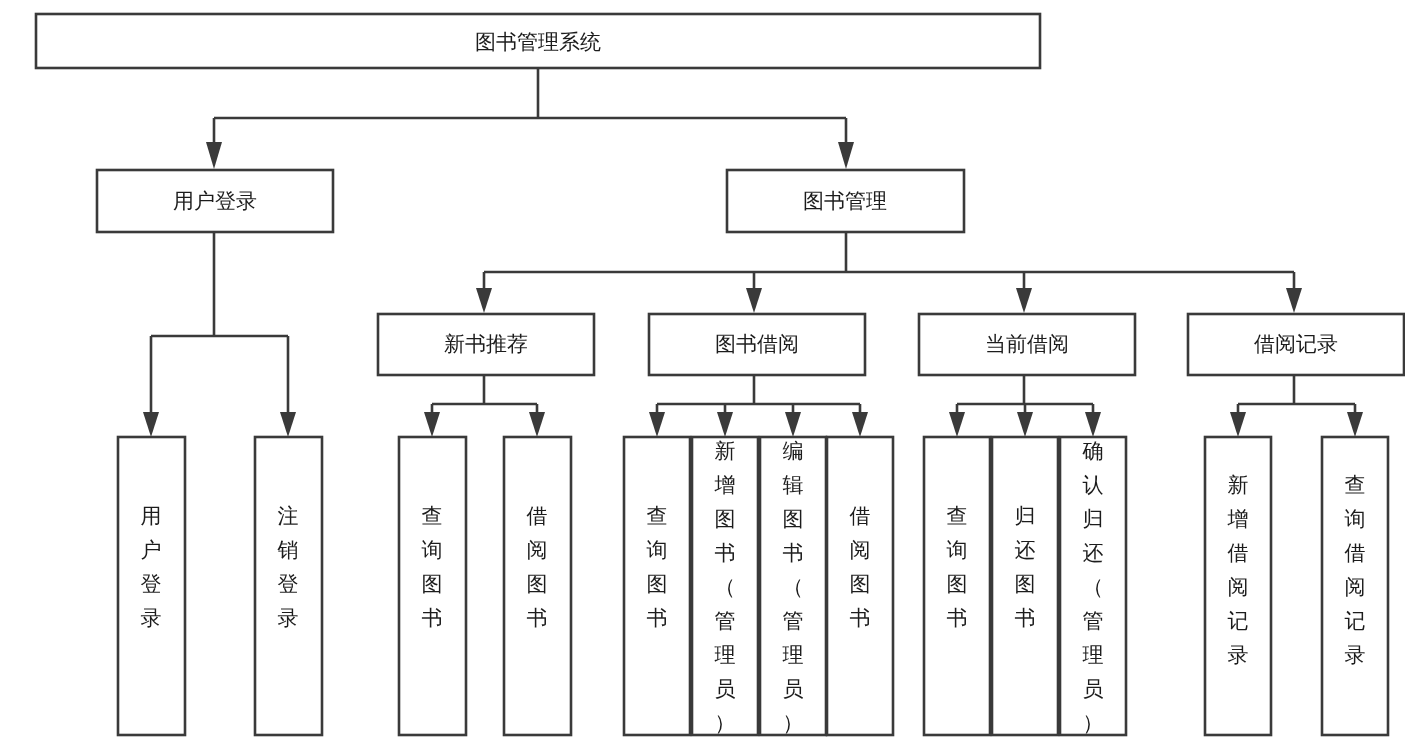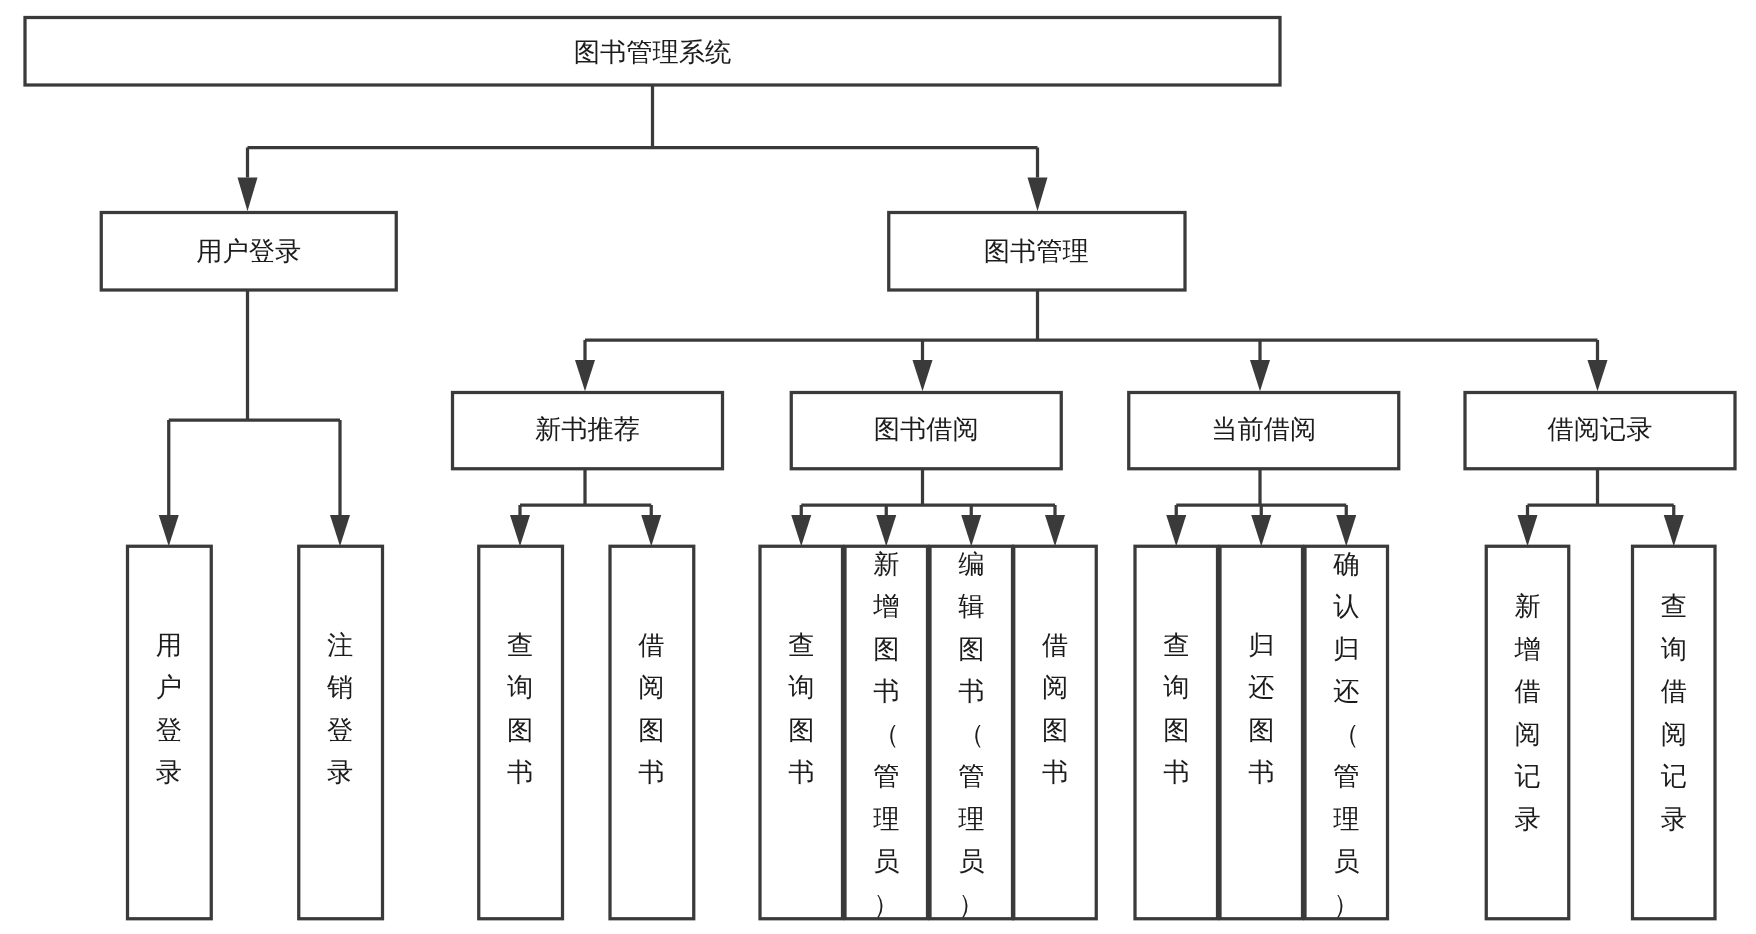--- a/index.html
+++ b/index.html
@@ -9,21 +9,21 @@
   }
   body {
     width: 1405px;
     height: 747px;
     font-family: "DejaVu Sans", "Liberation Sans", sans-serif;
     overflow: hidden;
     position: relative;
   }
   #diagram-root {
     position: absolute;
-    left: 0;
+    left: 16px;
     top: 0;
     width: 1118px;
     height: 747px;
   }
   svg.flow {
     display: block;
     width: 1405px;
     height: 747px;
   }
   .node-box {

